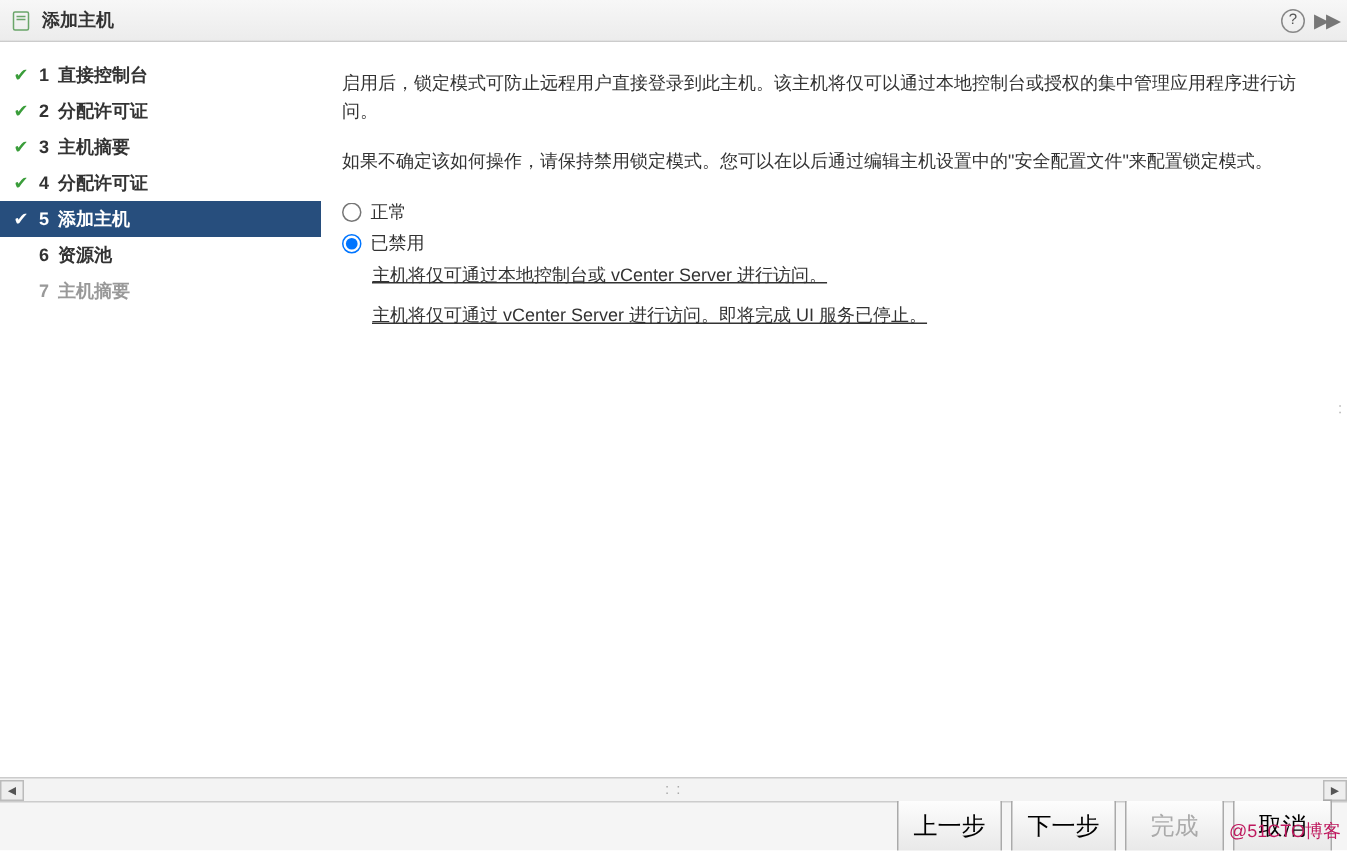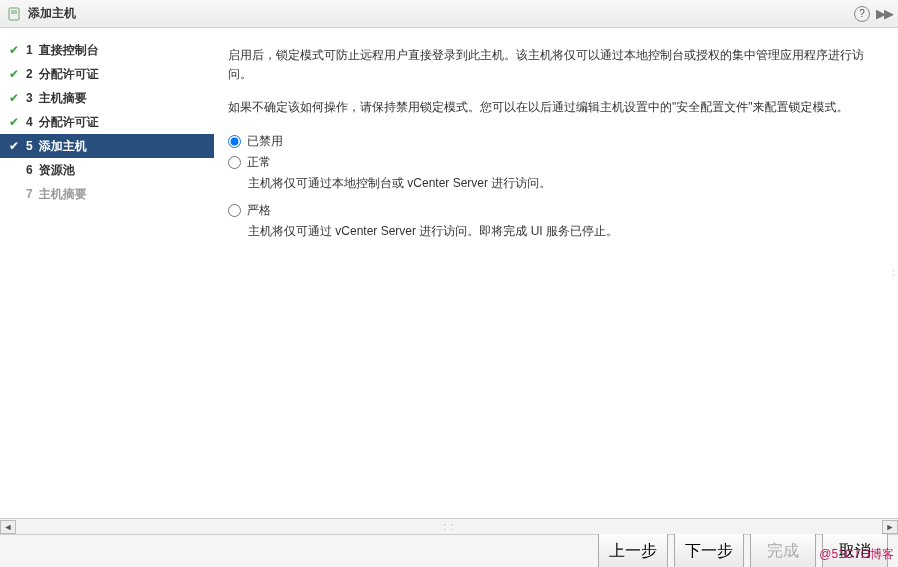--- a/index.html
+++ b/index.html
@@ -74,20 +74,21 @@
     }
     .content p { margin-bottom: 14px; }
     .radio-row {
       display: flex; align-items: center; margin-bottom: 2px;
     }
     .radio-row input[type=radio] { margin-right: 6px; }
     .radio-desc {
       margin-left: 20px;
       color: #333;
       margin-bottom: 8px;
+      text-decoration: underline;
     }
     .vsplit {
       position: absolute;
       right: 0; top: 0; bottom: 0;
       width: 10px;
       display: flex; flex-direction: column; justify-content: center; align-items: center;
       color: #bbb;
     }
     .vsplit-dots { writing-mode: vertical-rl; letter-spacing: 1px; font-size:10px;}
     .hscroll {
@@ -191,34 +192,30 @@
       <span class="step-num">7</span>
       <span class="step-label">主机摘要</span>
     </div>
   </div>
 
   <div class="content">
     <p>启用后，锁定模式可防止远程用户直接登录到此主机。该主机将仅可以通过本地控制台或授权的集中管理应用程序进行访问。</p>
     <p>如果不确定该如何操作，请保持禁用锁定模式。您可以在以后通过编辑主机设置中的"安全配置文件"来配置锁定模式。</p>
 
     <div class="radio-row">
+      <input type="radio" name="lockdown" style="">
+      <span>正常</span>
+    </div>
+
+    <div class="radio-row">
       <input type="radio" name="lockdown" checked="" style="">
       <span>已禁用</span>
     </div>
-
-    <div class="radio-row">
-      <input type="radio" name="lockdown" style="">
-      <span>正常</span>
-    </div>
     <div class="radio-desc">主机将仅可通过本地控制台或 vCenter Server 进行访问。</div>
 
-    <div class="radio-row">
-      <input type="radio" name="lockdown" style="">
-      <span>严格</span>
-    </div>
     <div class="radio-desc">主机将仅可通过 vCenter Server 进行访问。即将完成 UI 服务已停止。</div>
   </div>
 
   <div class="vsplit">
     <span class="vsplit-dots">··</span>
   </div>
 </div>
 
 <div class="hscroll">
   <span class="arrow-btn">◄</span>

